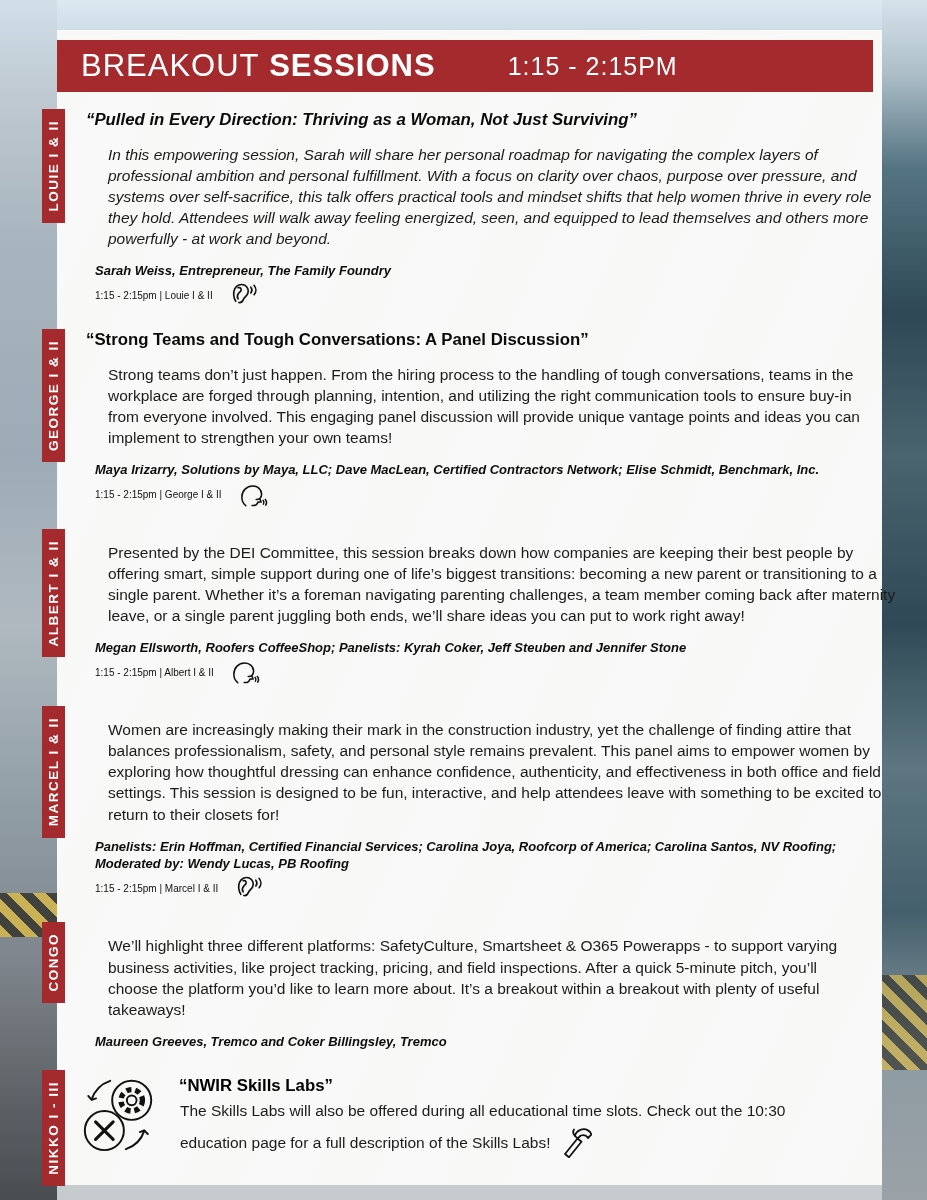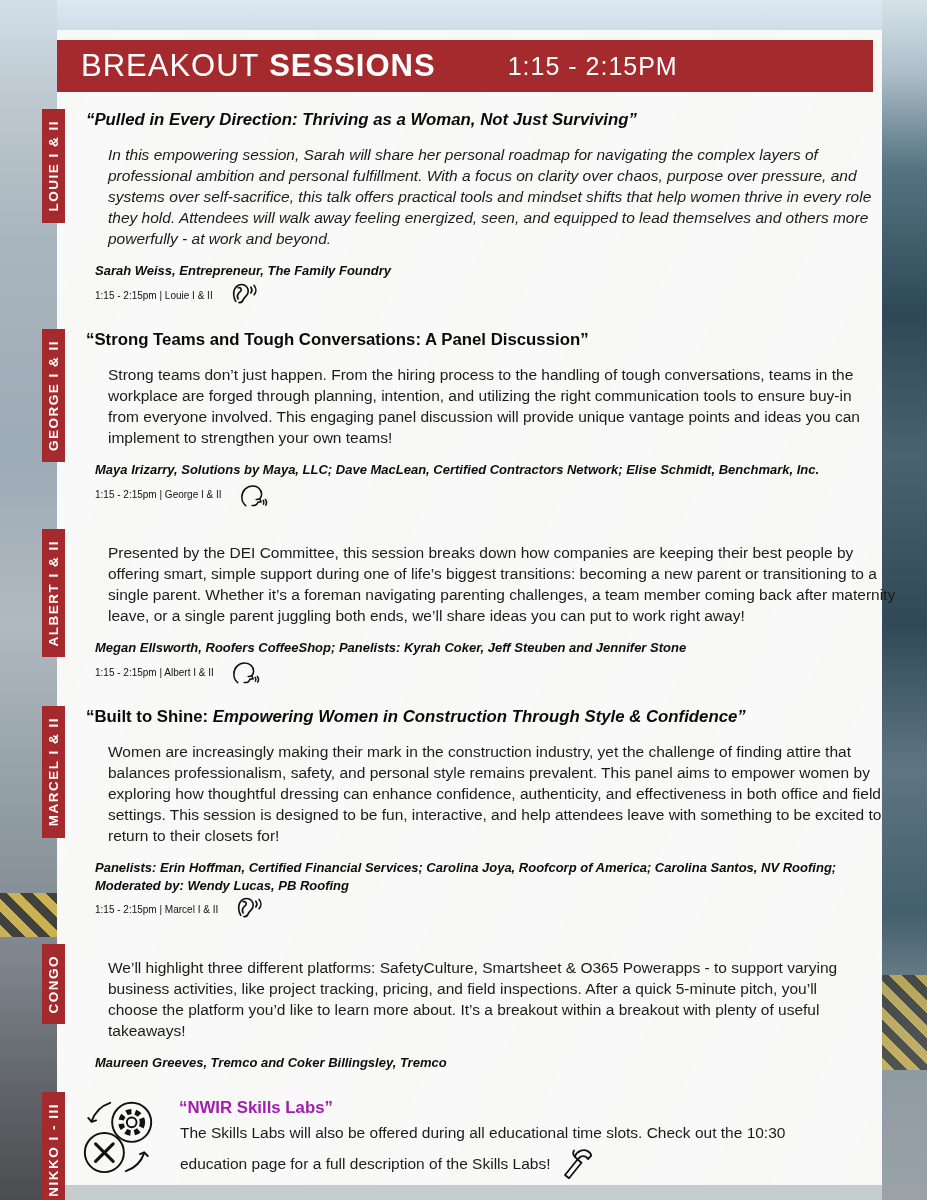--- a/index.html
+++ b/index.html
@@ -41,21 +41,21 @@
   .sdesc{font-size:15.5px;line-height:1.36;color:#1b1b1b;margin:13px;}
   .sspeak{font-size:13px;font-weight:700;font-style:italic;color:#0d0d0d;line-height:1.34;margin:3px 0 1px;}
   .stime{font-size:10px;color:#111;display:flex;align-items:center;gap:16px;height:30px;}
   .w1{max-width:812px;font-style:italic;} .w2{max-width:772px;} .w3{max-width:792px;}
   .w4{max-width:778px;} .w5{max-width:762px;} .t4{max-width:700px;}
   .sp2{max-width:790px;margin-top:8px;} .sp4{max-width:790px;}
 
   
   .skills-icon{flex:0 0 84px;margin-left:13px;margin-top:2px;}
   .skills-text{margin-left:18px;margin-top:6px;}
-  .skills-title{font-size:16.8px;font-weight:700;color:#a21caf;margin:0 0 4px -1px;}
+  .skills-title{font-size:16.8px;font-weight:700;color:#000000;margin:0 0 4px -1px;}
   .skills-desc{font-size:15.5px;line-height:1.4;color:#1b1b1b;margin:0;max-width:620px;}
   .hammer{vertical-align:-10px;margin-left:7px;}
   svg{display:block;}
   .inline-svg{display:inline-block;}
 </style>
 </head>
 <body>
 
 <div class="bg-left"></div>
 <div class="bg-right"></div>
@@ -135,21 +135,20 @@
         </span>
       </div>
     </div>
   </div>
 
   <div class="session">
     <div class="tab">
         <span class="tab-text">MARCEL I &amp; II</span>
       </div>
     <div class="scontent">
-      <p class="stitle t4"><span>“Built to Shine: </span><span class="ital">Empowering Women in Construction Through Style &amp; Confidence</span><span class="ital">”</span></p>
       <p class="sdesc w4">Women are increasingly making their mark in the construction industry, yet the challenge of finding attire that balances professionalism, safety, and personal style remains prevalent. This panel aims to empower women by exploring how thoughtful dressing can enhance confidence, authenticity, and effectiveness in both office and field settings. This session is designed to be fun, interactive, and help attendees leave with something to be excited to return to their closets for!</p>
       <p class="sspeak sp4">Panelists: Erin Hoffman, Certified Financial Services; Carolina Joya, Roofcorp of America; Carolina Santos, NV Roofing; Moderated by: Wendy Lucas, PB Roofing</p>
       <div class="stime">
         <span>1:15 - 2:15pm | Marcel I &amp; II</span>
         <span class="inline-svg">
           <svg width="29" height="29" viewBox="0 0 30 30" fill="none" stroke="#111" stroke-width="1.7" stroke-linecap="round">
             <path d="M7 21 C4.6 17.5 4.2 12 5.8 8.4 C7.6 4.4 12.2 2.6 15.8 4.2 C19.4 5.8 20.8 9.8 19.4 13 C18.2 15.6 15.8 16.8 14.8 19.2 C13.9 21.4 12.2 22.6 10.2 22.2"></path>
             <path d="M9.4 18.6 C8.2 16.4 8.6 14.2 10 12.6 C11.2 11.2 12.8 10.6 12.6 8.8 C12.4 7.2 10.8 6.4 9.4 7"></path>
             <path d="M22.6 6.4 C24 8.2 24 10.6 22.6 12.4"></path>
             <path d="M26 4.6 C28.4 7.4 28.4 11.4 26 14.2"></path>

